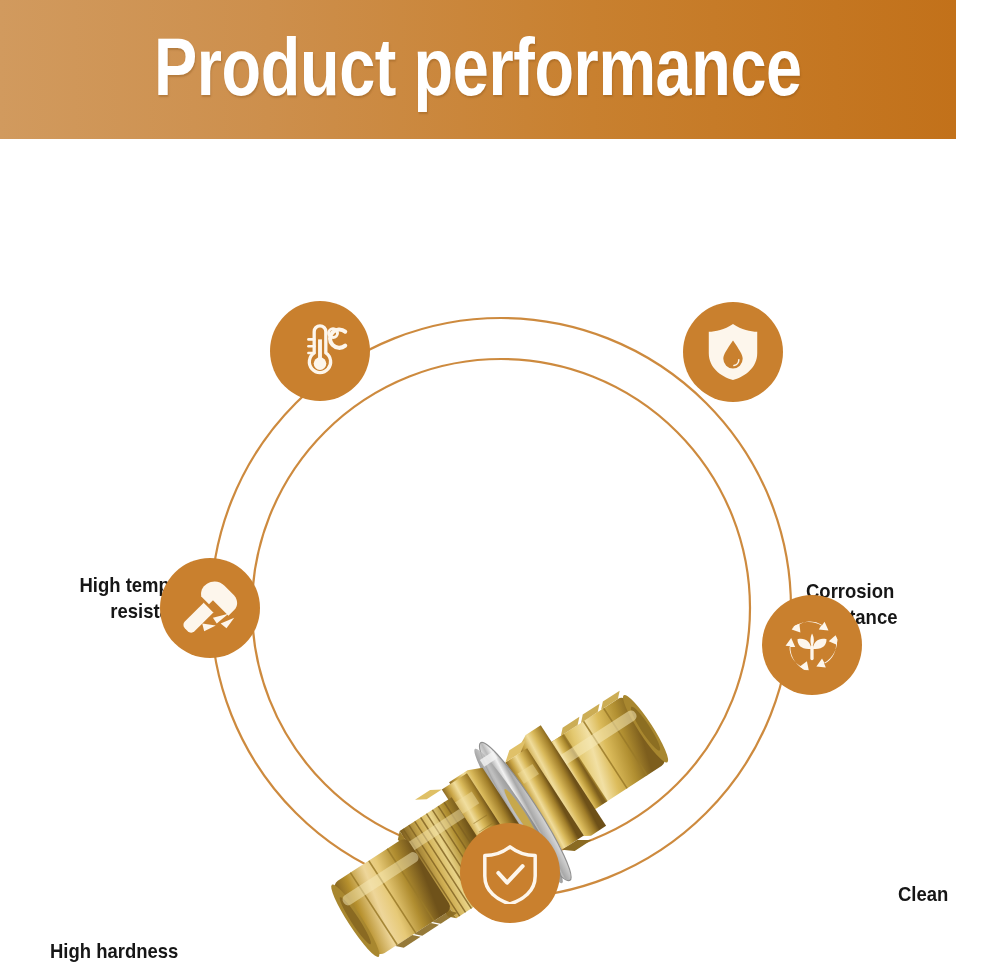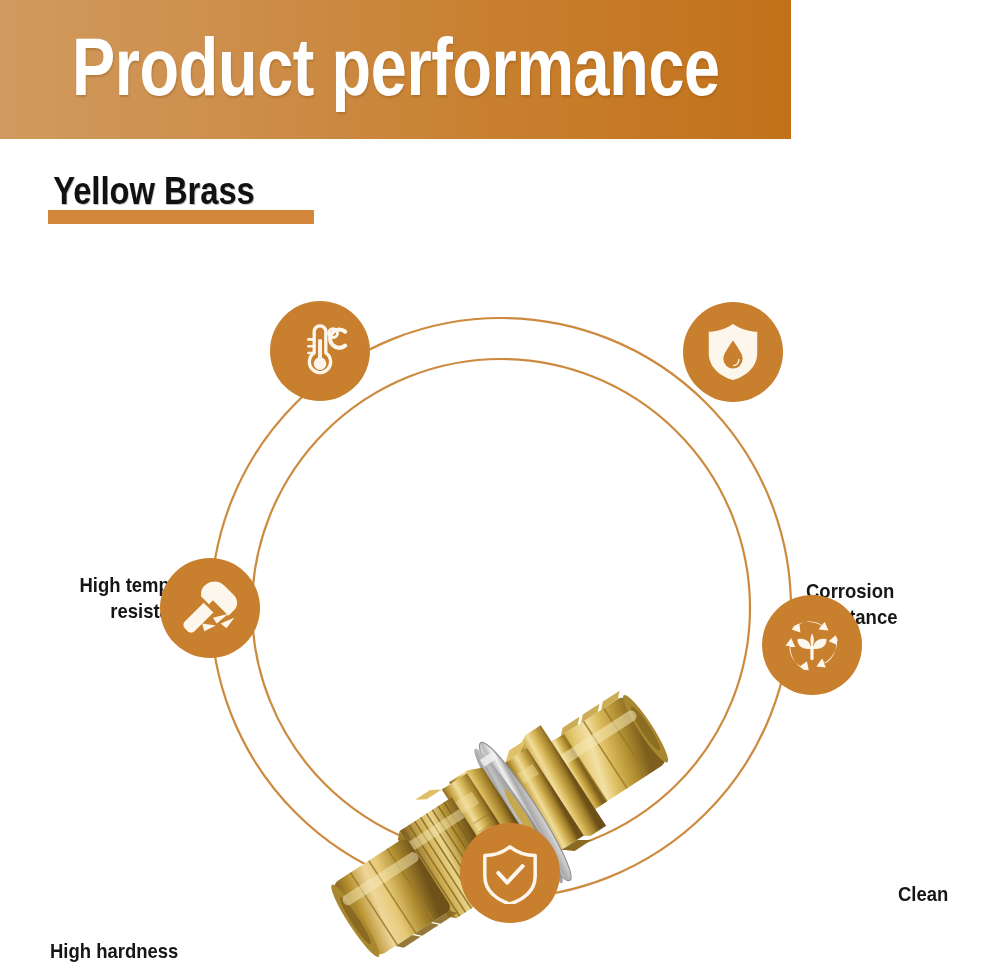--- a/index.html
+++ b/index.html
@@ -7,21 +7,21 @@
     width:1000px;height:972px;
     background:#ffffff;
     font-family:"Liberation Sans","DejaVu Sans",sans-serif;
     overflow:hidden;
     position:relative;
   }
   #stage{position:relative;width:1000px;height:972px;overflow:hidden;background:#fff;}
 
   
   .header-band{
-    position:absolute;left:0;top:0;width:791px;height:139px;
+    position:absolute;left:0;top:0;width:956px;height:139px;
     background:linear-gradient(90deg,#d19a5e 0%,#cd8f4c 28%,#c8802f 62%,#c2711a 100%);
     display:flex;align-items:center;justify-content:center;
     overflow:hidden;
   }
   .header-title{
     color:#ffffff;
     font-size:81px;
     line-height:1;
     font-weight:bold;
     letter-spacing:-0.5px;
@@ -90,24 +90,20 @@
 </style>
 </head>
 <body>
 
 <div id="stage">
 
   <div class="header-band">
     <div class="header-title">Product performance</div>
   </div>
 
-  <div class="subtitle-wrap">
-    <div class="subtitle-bar"></div>
-    <div class="subtitle-text">Yellow Brass</div>
-  </div>
 
   <div class="diagram">
 
     <svg class="rings" viewBox="0 0 1000 722">
       <circle cx="501" cy="358" r="290" fill="none" stroke="#c9802e" stroke-width="2.2" opacity="0.92"></circle>
       <circle cx="501" cy="358" r="249" fill="none" stroke="#c9802e" stroke-width="2.2" opacity="0.92"></circle>
     </svg>
 
     <svg class="product" viewBox="0 0 380 400">
       <defs>

